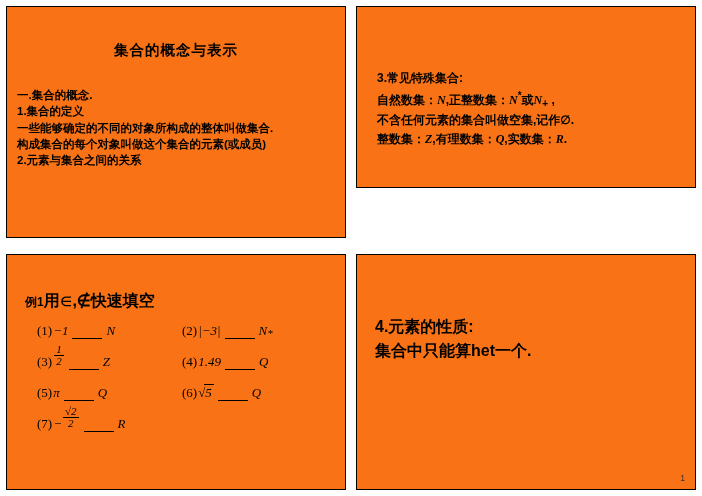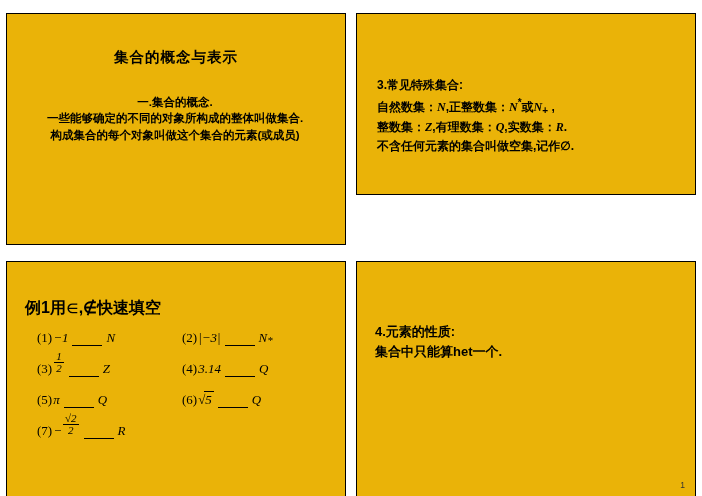--- a/index.html
+++ b/index.html
@@ -15,24 +15,23 @@
     overflow: hidden;
   }
   .page {
     position: relative;
     width: 702px;
     height: 496px;
   }
   .slide {
     position: absolute;
     border: 1px solid #000;
-    background: #eab308;
+    background: #f97316;
     box-sizing: border-box;
     overflow: hidden;
-    margin-top: 7px;
   }
   
   #slide-1 { left: 6px;   top: 6px;   width: 340px; height: 232px; }
   #slide-2 { left: 356px; top: 6px;   width: 340px; height: 182px; }
   #slide-3 { left: 6px;   top: 254px; width: 340px; height: 236px; }
   #slide-4 { left: 356px; top: 254px; width: 340px; height: 236px; }
 
   .slide-title {
     text-align: center;
     font-weight: bold;
@@ -42,24 +41,23 @@
   }
   .body-text {
     font-size: 11.5px;
     font-weight: bold;
     line-height: 1.42;
     margin: 0;
     padding: 0;
   }
   .s1-body {
     position: absolute;
-    left: 18px;
+    left: 10px;
     top: 80px;
     width: 300px;
-    text-align: center;
   }
   .s2-body {
     position: absolute;
     left: 20px;
     top: 62px;
     width: 310px;
   }
   .s2-body .line {
     font-size: 12px;
     font-weight: bold;
@@ -68,36 +66,36 @@
   .s2-body .line.head {
     font-weight: bold;
   }
   .s4-body {
     position: absolute;
     left: 18px;
     top: 60px;
     width: 308px;
   }
   .s4-body .line {
-    font-size: 13px;
+    font-size: 16px;
     font-weight: bold;
     line-height: 1.5;
   }
   .ital { font-style: italic; font-family: "Liberation Serif", serif; }
 
   
   .s3-head {
     position: absolute;
     left: 18px;
     top: 36px;
     font-size: 12px;
     font-weight: bold;
   }
   .s3-head .big {
-    font-size: 16px;
+    font-size: 12px;
     font-weight: bold;
   }
   .s3-head .small {
     font-size: 16px;
     font-weight: bold;
   }
   .exgrid {
     position: absolute;
     left: 30px;
     top: 58px;
@@ -158,35 +156,37 @@
 </style>
 </head>
 <body>
 
 <div class="page">
 
   <div class="slide" id="slide-1">
     <div class="slide-title">集合的概念与表示</div>
     <div class="s1-body">
       <div class="body-text">一.集合的概念.</div>
+      <div class="body-text">1.集合的定义</div>
       <div class="body-text">一些能够确定的不同的对象所构成的整体叫做集合.</div>
       <div class="body-text">构成集合的每个对象叫做这个集合的元素(或成员)</div>
+      <div class="body-text">2.元素与集合之间的关系</div>
     </div>
   </div>
 
   <div class="slide" id="slide-2">
     <div class="s2-body">
       <div class="line head">3.常见特殊集合:</div>
       <div class="line">
         <span>自然数集：</span><span class="ital">N</span><span>,正整数集：</span><span class="ital">N</span><sup>*</sup><span>或</span><span class="ital">N</span><sub>+</sub><span> ,</span>
       </div>
+      <div class="line">不含任何元素的集合叫做空集,记作∅.</div>
       <div class="line">
         <span>整数集：</span><span class="ital">Z</span><span>,有理数集：</span><span class="ital">Q</span><span>,实数集：</span><span class="ital">R</span><span>.</span>
       </div>
-      <div class="line">不含任何元素的集合叫做空集,记作∅.</div>
     </div>
   </div>
 
   <div class="slide" id="slide-3">
     <div class="s3-head">
       <span class="big">例1</span><span class="small">用∈,∉快速填空</span>
     </div>
     <div class="exgrid">
 
       <div class="exrow">
@@ -210,21 +210,21 @@
           <span class="lbl">(3)</span>
           <span class="frac">
             <span class="num">1</span>
             <span class="den">2</span>
           </span>
           <span class="blank"></span>
           <span>Z</span>
         </div>
         <div class="excell">
           <span class="lbl">(4)</span>
-          <span>3.14</span>
+          <span>1.49</span>
           <span class="blank"></span>
           <span>Q</span>
         </div>
       </div>
 
       <div class="exrow">
         <div class="excell">
           <span class="lbl">(5)</span>
           <span>π</span>
           <span class="blank"></span>

